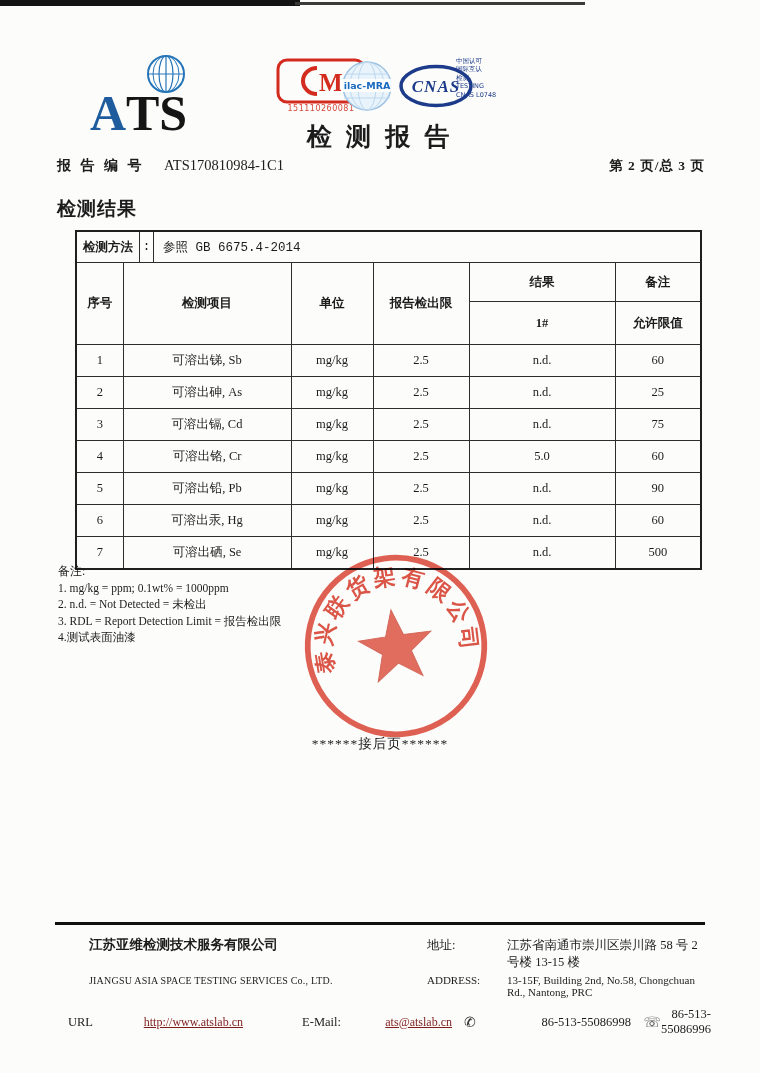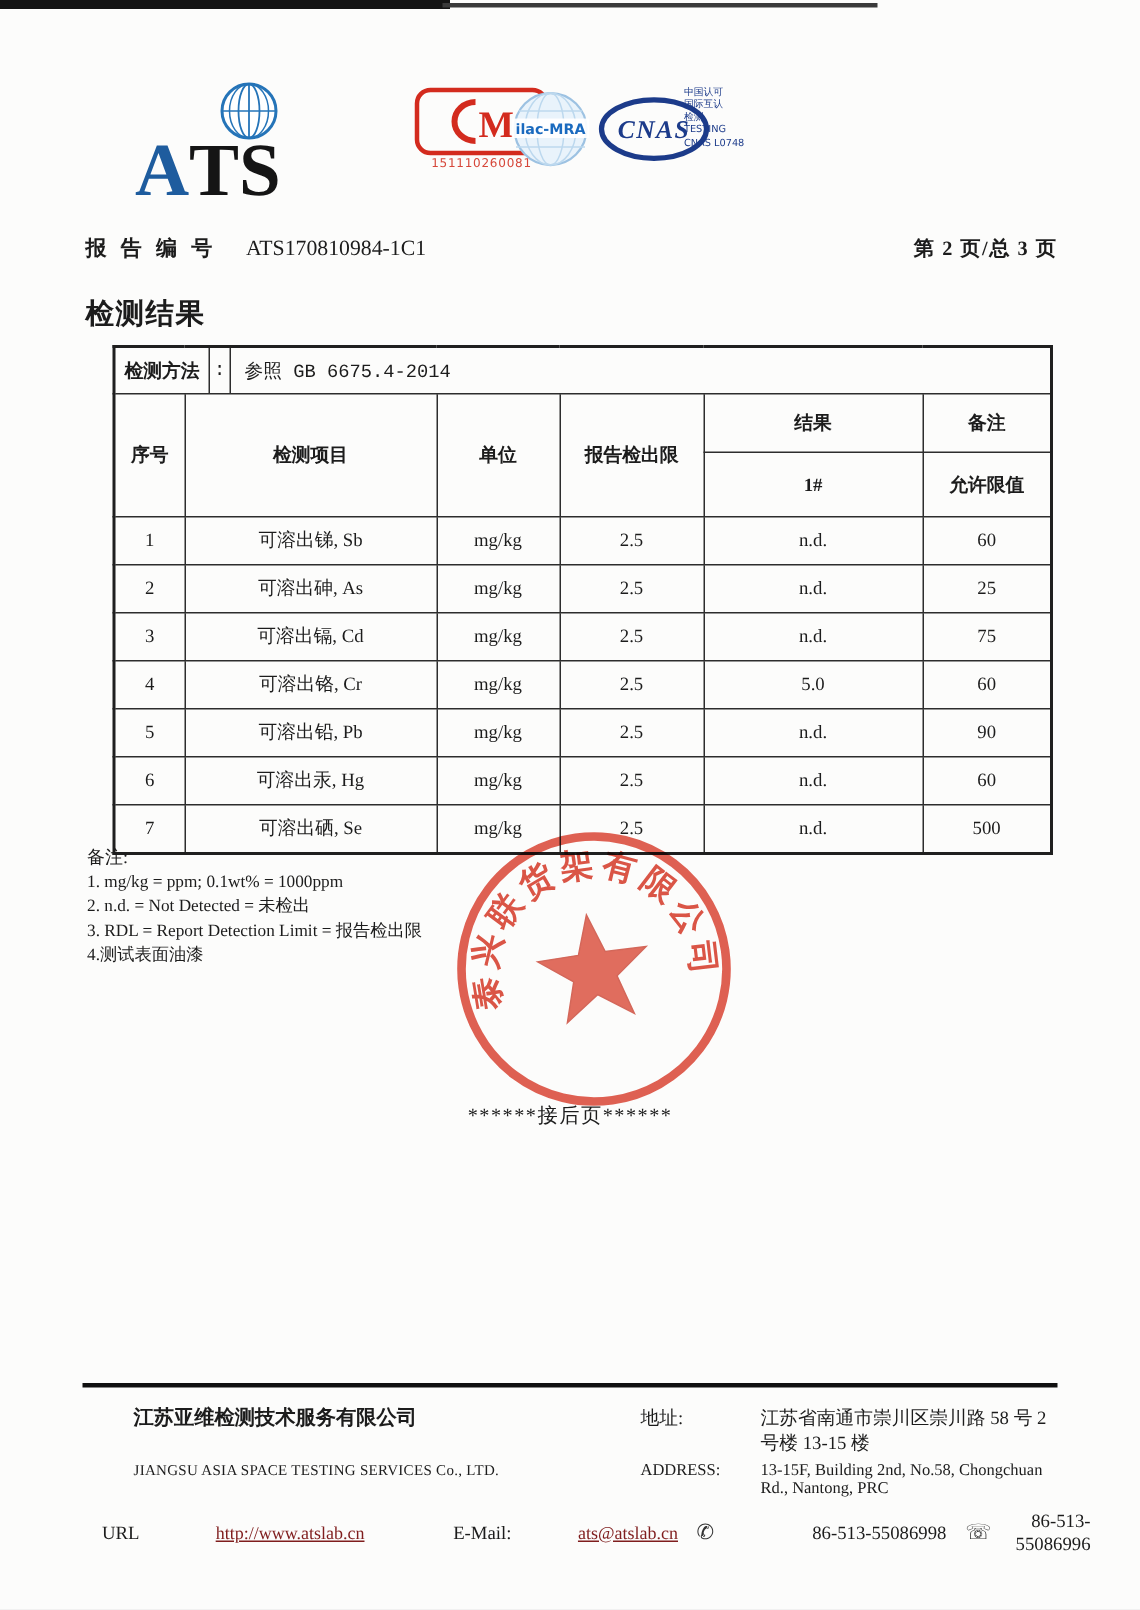--- a/index.html
+++ b/index.html
@@ -60,21 +60,21 @@
   .row3{margin-top:9px;align-items:center;text-align:right;}
   .u-label{flex:0 0 38px;font-size:12.5px;}
   .u-link{flex:0 0 150px;font-size:12px;}
   .sp1{flex:0 0 40px;}
   .e-label{flex:0 0 58px;font-size:12.5px;}
   .e-link{flex:0 0 95px;font-size:12px;margin-left:16px;}
   a.link{color:#7f1d1d;text-decoration:underline;}
   .ph-ico{flex:0 0 24px;font-size:14px;font-family:"DejaVu Sans",sans-serif;color:#333;}
   .ph{flex:0 0 118px;font-size:12.5px;margin-left:37px;}
   .fx-ico{flex:0 0 30px;font-size:14px;font-family:"DejaVu Sans",sans-serif;color:#333;}
-  .fx{flex:1;font-size:12.5px;margin-left:16px;}
+  .fx{flex:1;font-size:12.5px;}
 </style>
 </head>
 <body>
 
 <div class="page">
 
   <div class="scan1"></div>
   <div class="scan2"></div>
 
   <div class="ats">
@@ -119,20 +119,21 @@
     </svg>
   </div>
   <div class="cnas-side">
     <div>中国认可</div>
     <div>国际互认</div>
     <div>检测</div>
     <div>TESTING</div>
     <div>CNAS L0748</div>
   </div>
 
+  <div class="title">检 测 报 告</div>
   <div class="report-line">
     <span>
       <span class="report-label">报 告 编 号</span>
       <span class="report-no">ATS170810984-1C1</span>
     </span>
     <span class="page-info">第 2 页/总 3 页</span>
   </div>
 
   <div class="section-title">检测结果</div>
 

